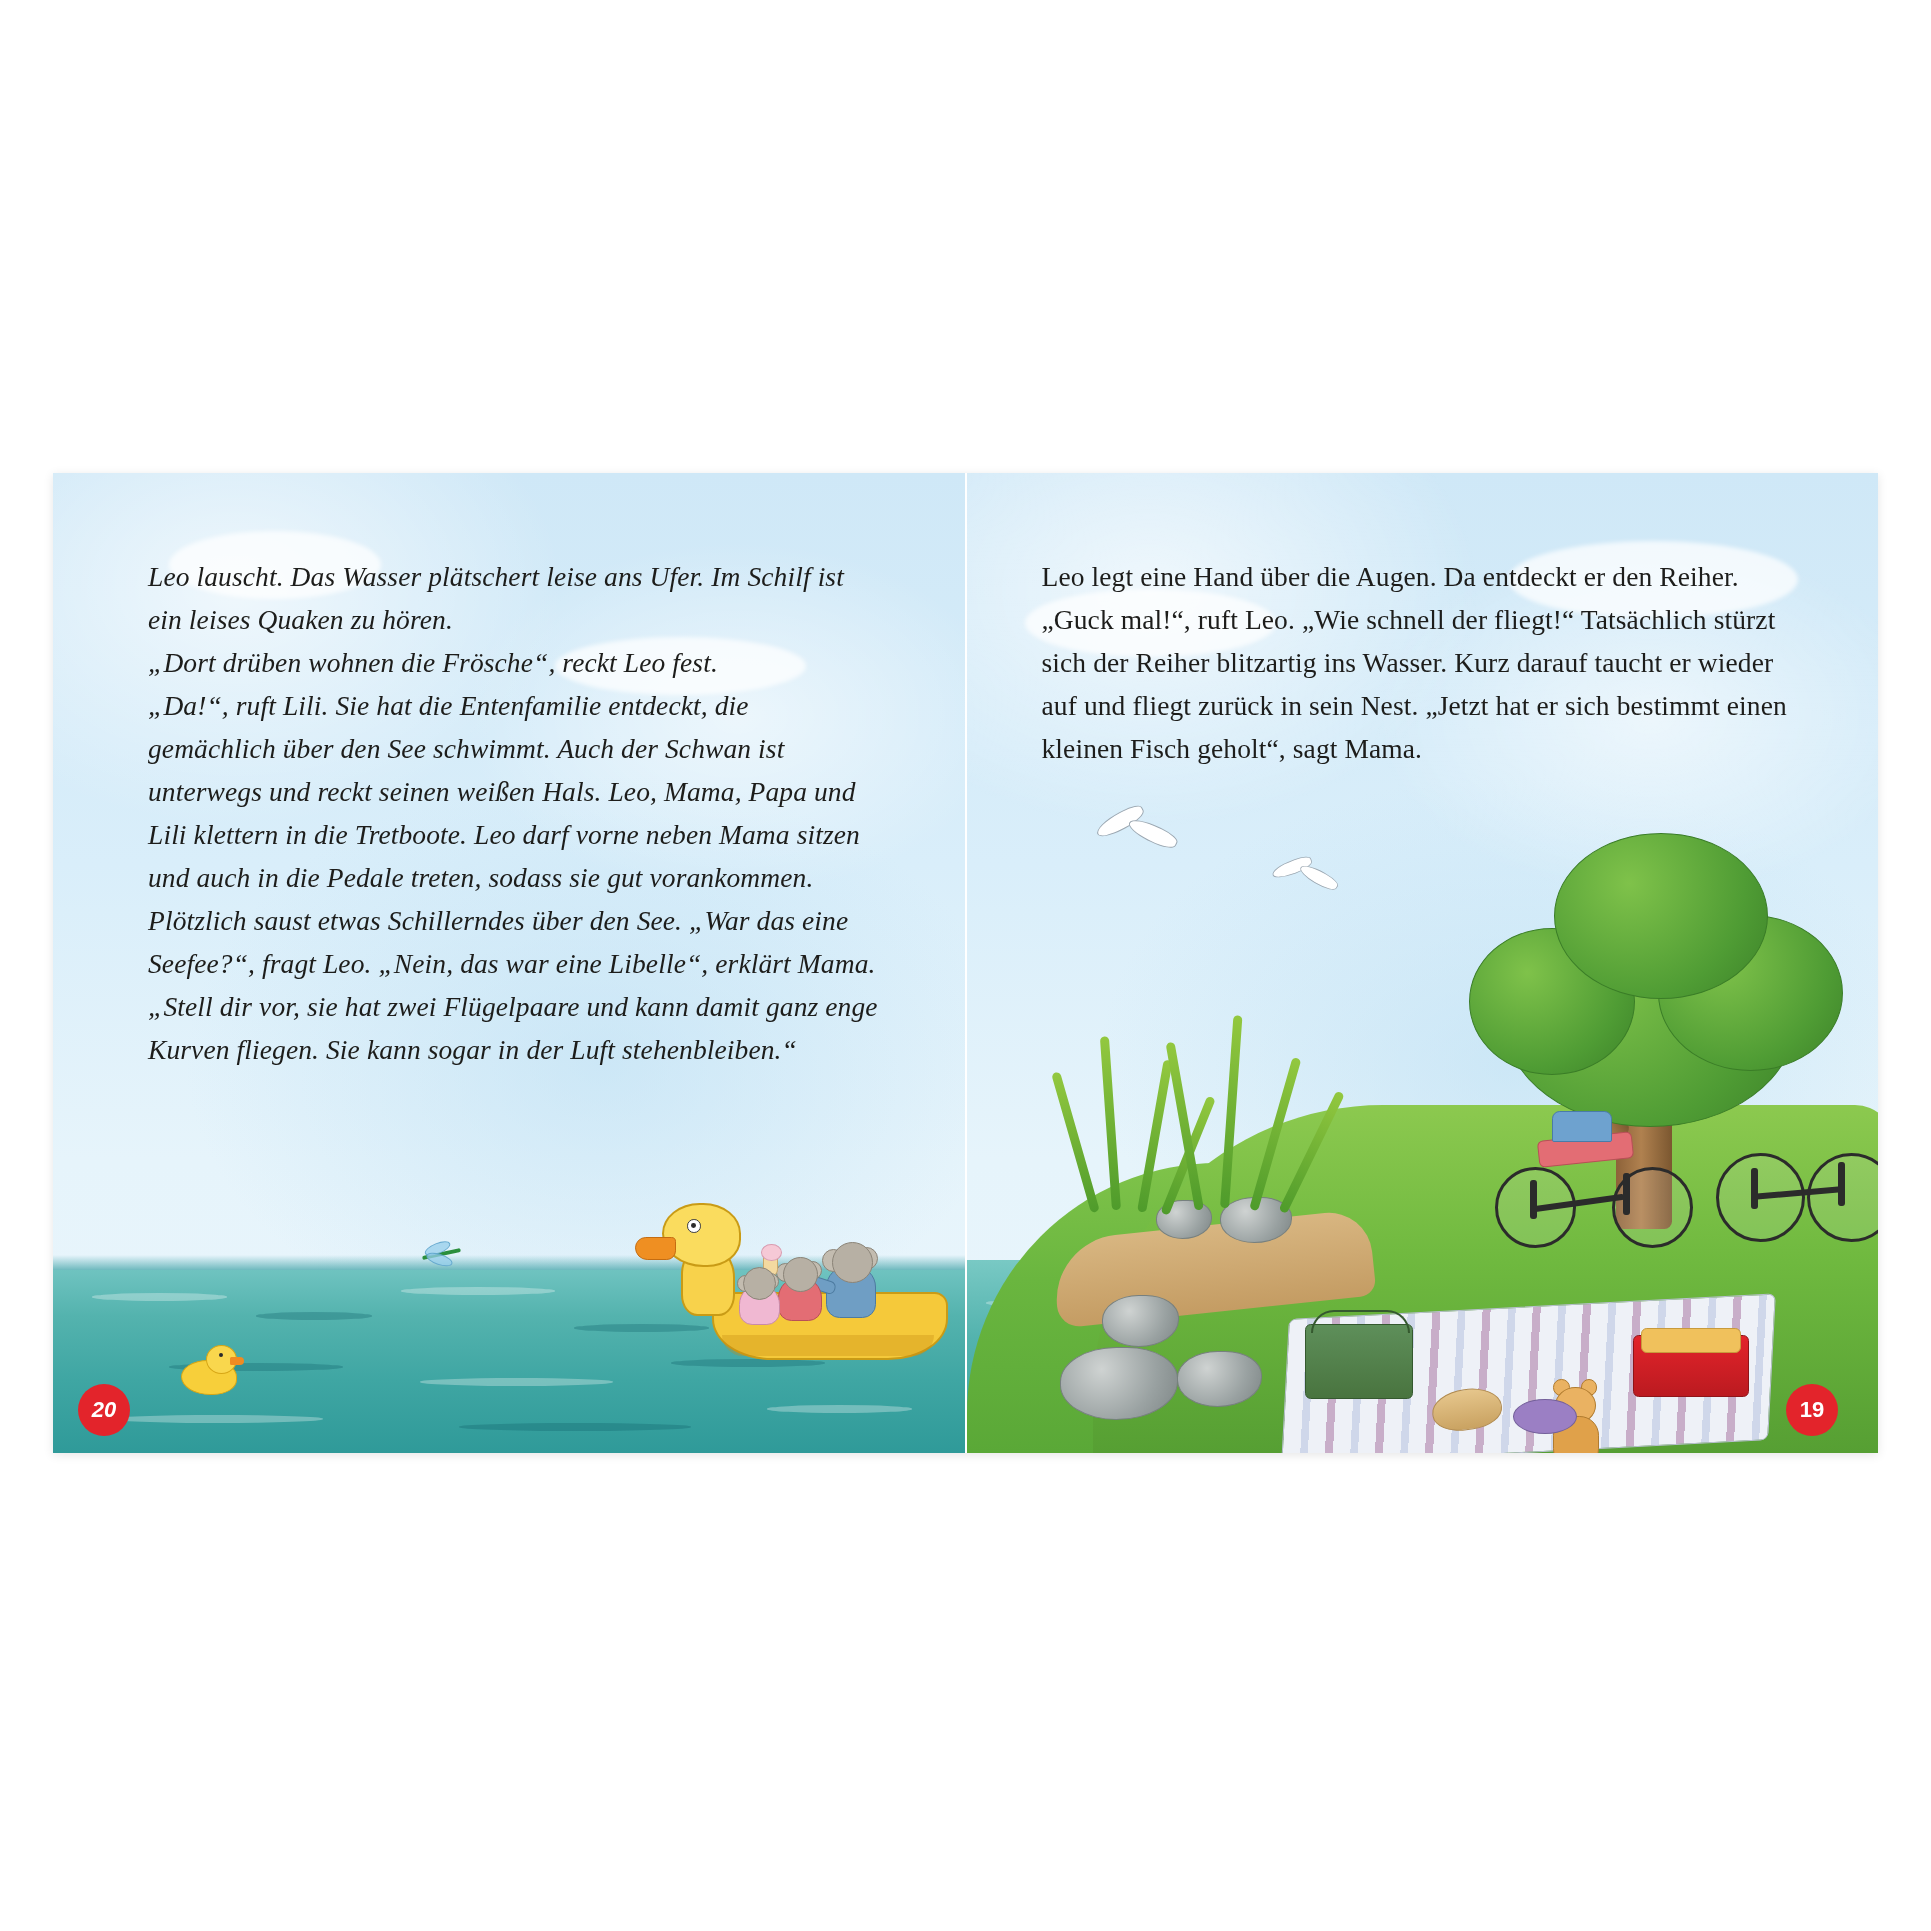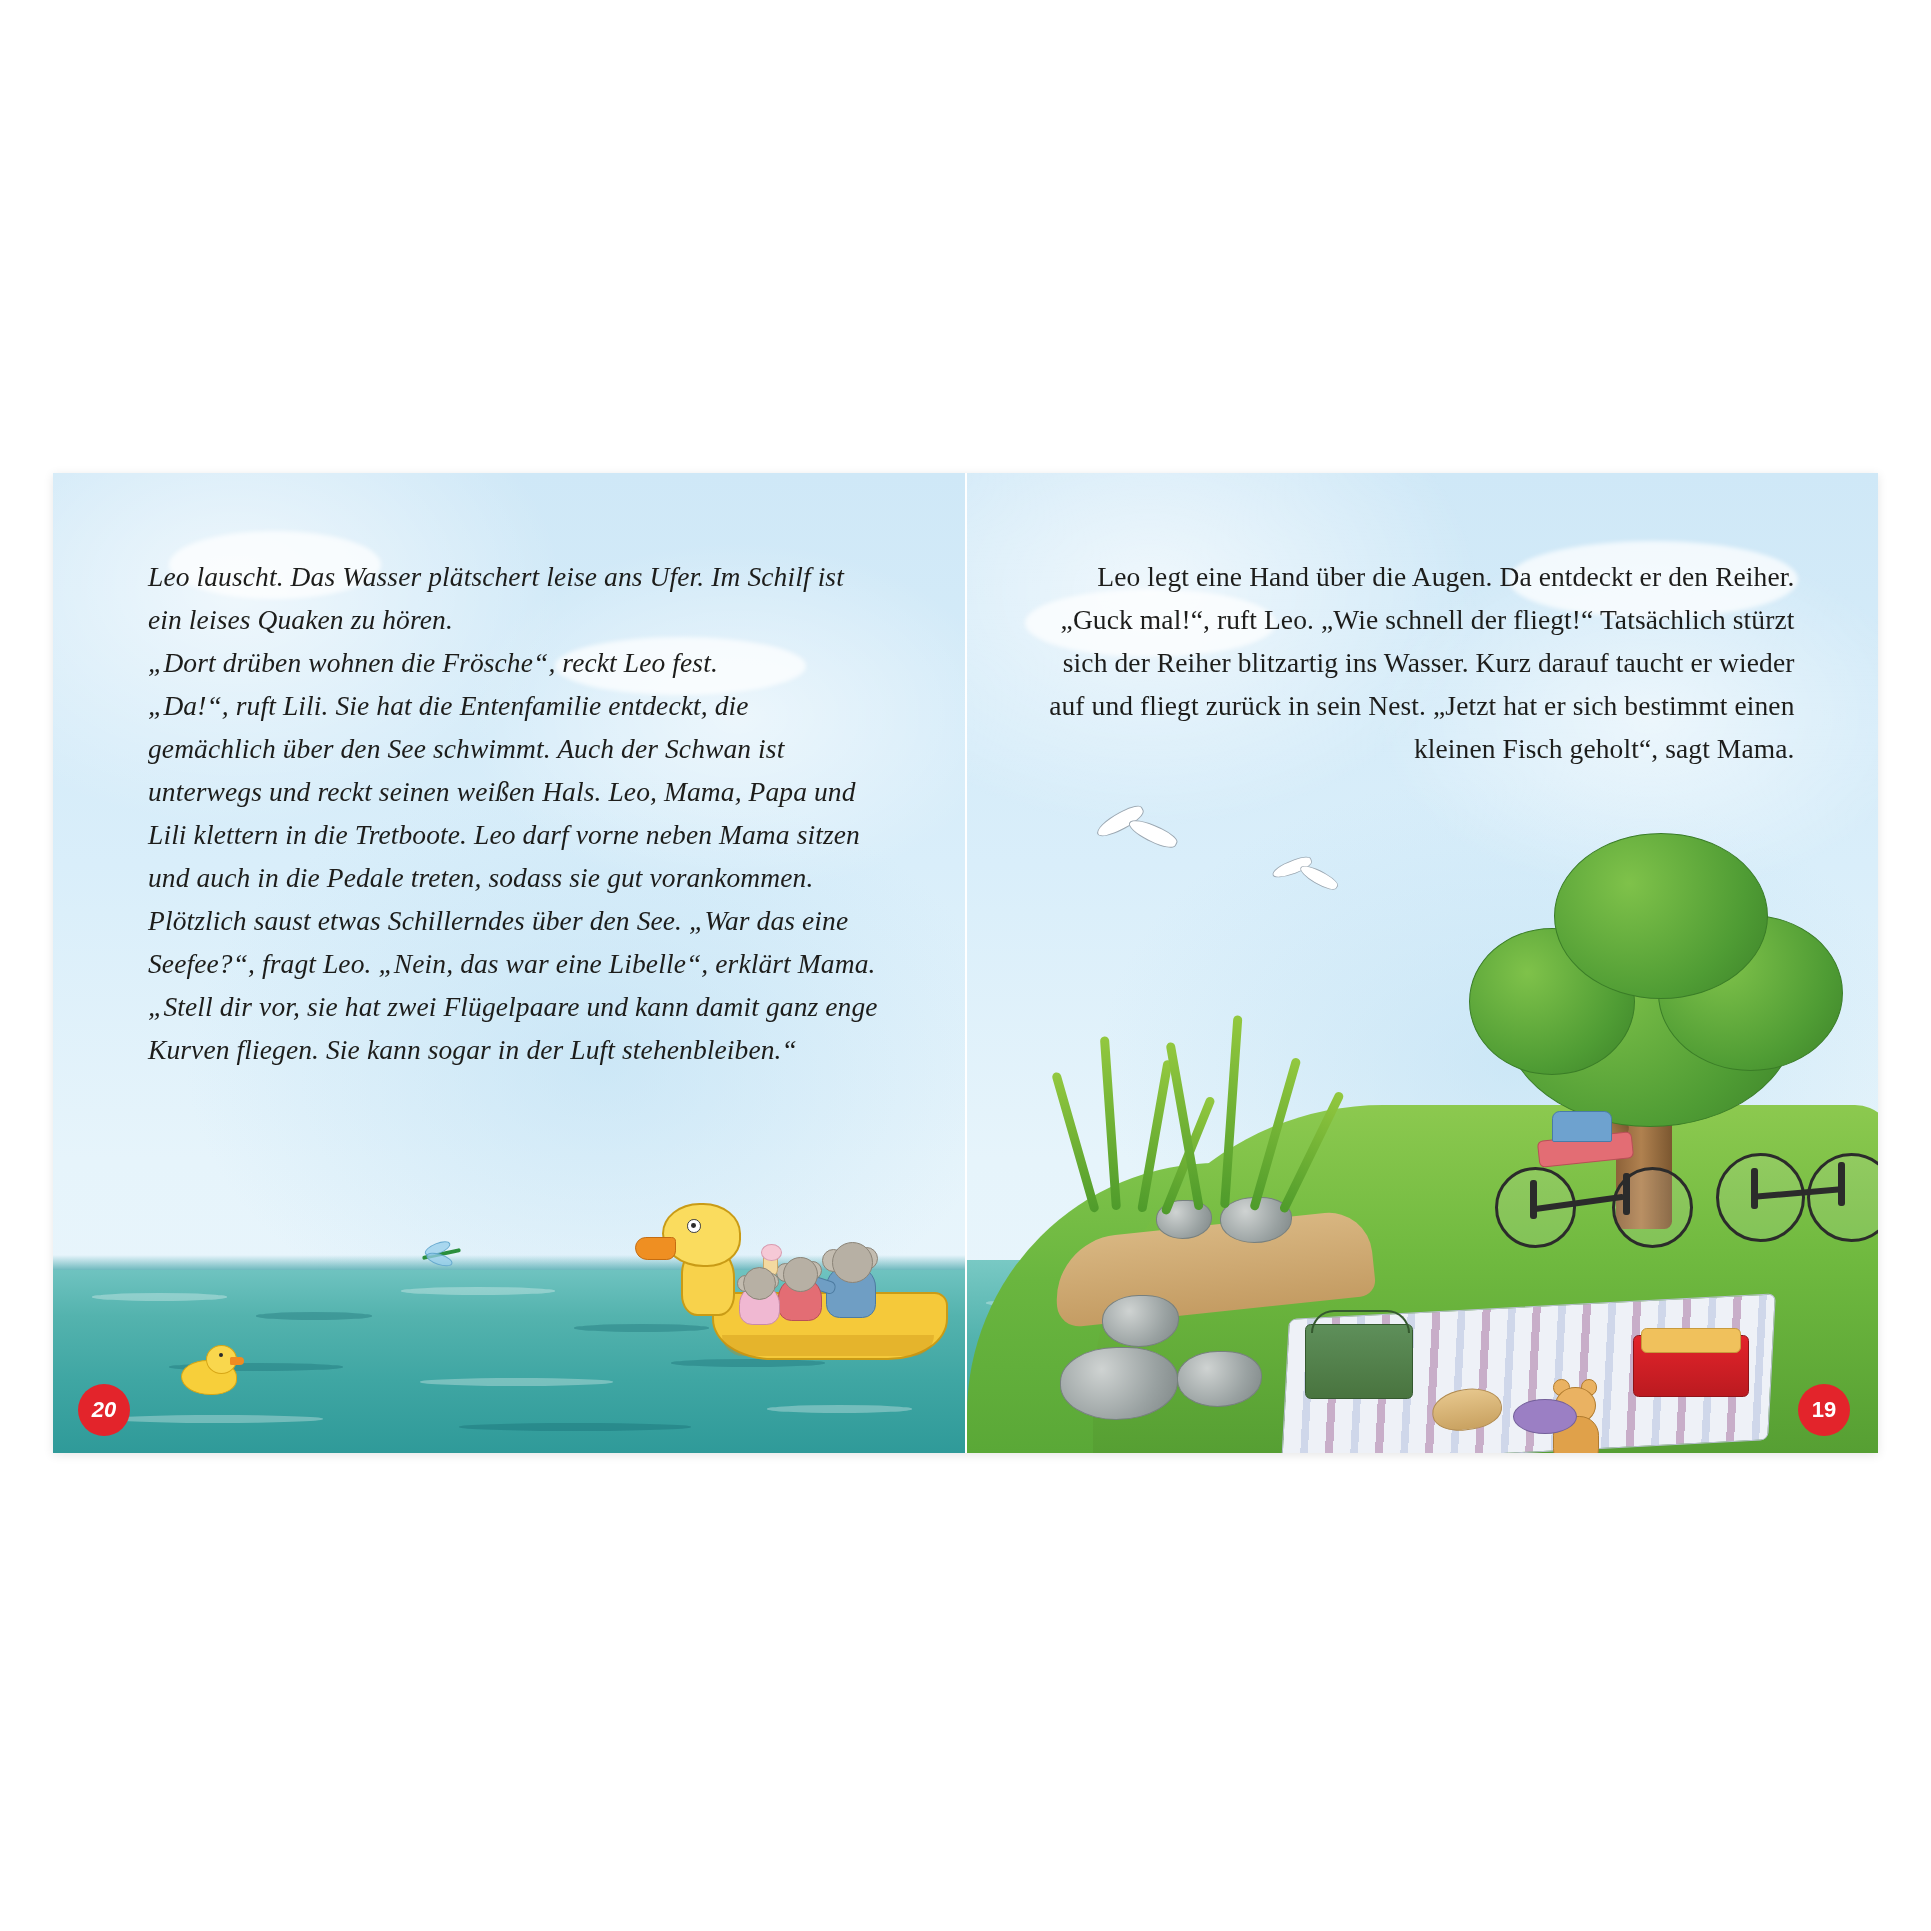--- a/index.html
+++ b/index.html
@@ -35,21 +35,21 @@
 
   .page {
     position: relative;
     width: 912px;
     height: 980px;
     overflow: hidden;
     background: linear-gradient(#cfe8f7 0%, #d9eefa 40%, #e6f4fb 70%, #e9f5fc 100%);
   }
 
   .page-left  { border-right: 1.9px solid #ffffff; font-style: italic; }
-  .page-right { border-left: 1.9px solid #ffffff; text-align: right; }
+  .page-right { border-left: 1.9px solid #ffffff; }
 
   
   .sky-wash {
     position: absolute;
     inset: 0;
     background:
       radial-gradient(ellipse 60% 40% at 20% 12%, rgba(255,255,255,0.65), rgba(255,255,255,0) 60%),
       radial-gradient(ellipse 50% 30% at 75% 25%, rgba(255,255,255,0.55), rgba(255,255,255,0) 60%),
       radial-gradient(ellipse 70% 45% at 60% 60%, rgba(186,222,243,0.55), rgba(186,222,243,0) 65%);
     pointer-events: none;
@@ -80,21 +80,21 @@
     background: #e3242b;
     color: #ffffff;
     font-family: "Liberation Sans", sans-serif;
     font-size: 22px;
     font-weight: bold;
     display: flex;
     align-items: center;
     justify-content: center;
   }
   .pn-left  { left: 25px; }
-  .pn-right { right: 28px; }
+  .pn-right { right: 40px; }
 
   
   .water {
     position: absolute;
     left: 0; right: 0; bottom: 0;
     height: 183px;
     background: linear-gradient(#6fc3c0 0%, #54b3ae 25%, #3fa6a3 60%, #2f9a99 100%);
   }
   .wave {
     position: absolute;

